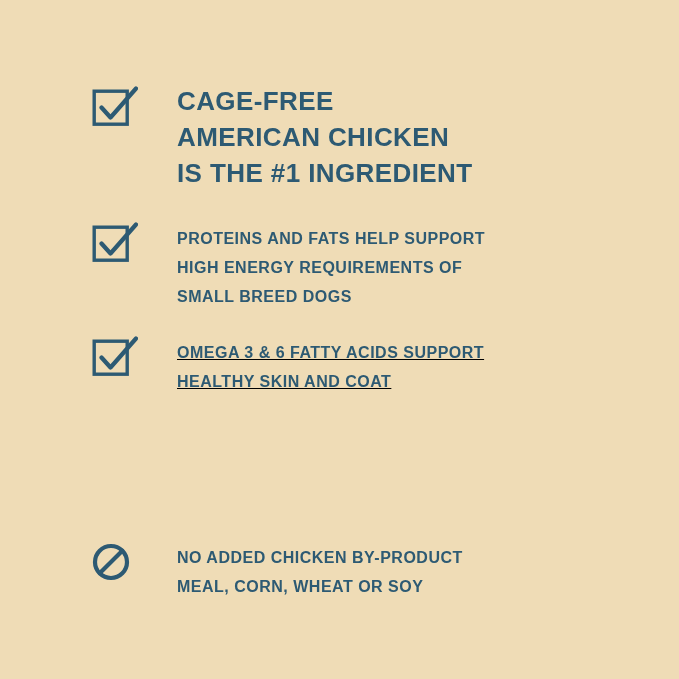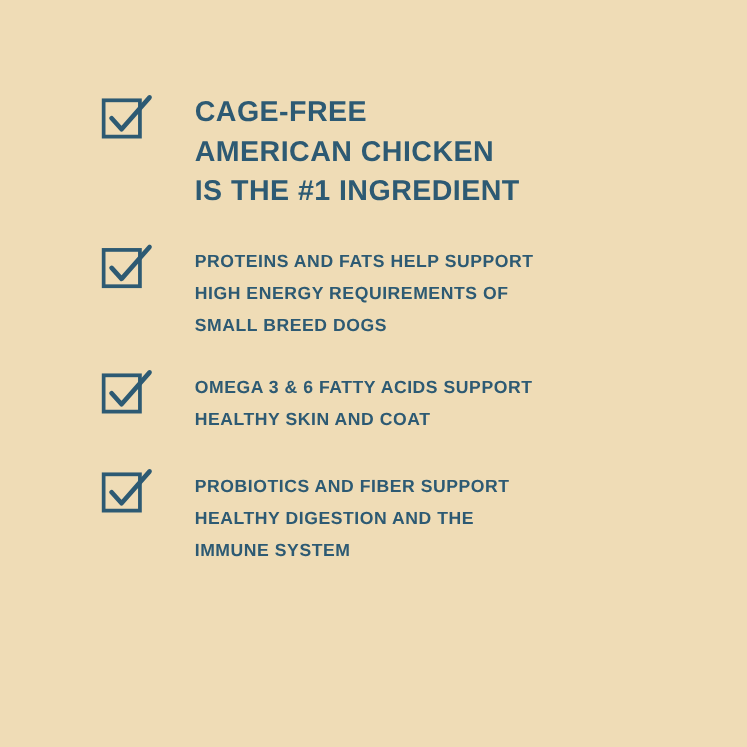--- a/index.html
+++ b/index.html
@@ -37,21 +37,21 @@
   .benefit-row {
     position: absolute;
     left: 92px;
     display: flex;
     align-items: flex-start;
     width: 560px;
   }
 
   .row-1 { top: 86px; }
   .row-2 { top: 222px; }
-  .row-3 { top: 336px; }
+  .row-3 { top: 336px; text-decoration: underline; }
   .row-4 { top: 426px; }
   .row-5 { top: 541px; }
 
   .icon-slot {
     flex: 0 0 auto;
     width: 46px;
     height: 44px;
     position: relative;
     margin-right: 39px;
   }
@@ -120,27 +120,26 @@
       <span class="icon-slot">
         <svg width="46" height="44" viewBox="0 0 46 44" aria-hidden="true">
           <rect x="2.2" y="5.2" width="33" height="33" fill="none" stroke="#2d5a73" stroke-width="3.4"></rect>
           <path d="M 9.5 21.5 L 18.5 31.5 L 44 2.5" fill="none" stroke="#2d5a73" stroke-width="4.2" stroke-linecap="round" stroke-linejoin="round"></path>
         </svg>
       </span>
       <span class="benefit-text body">OMEGA 3 &amp; 6 FATTY ACIDS SUPPORT
 HEALTHY SKIN AND COAT</span>
     </li>
 
-    <li class="benefit-row row-4">
+
+    <li class="benefit-row row-5">
       <span class="icon-slot">
         <svg width="46" height="44" viewBox="0 0 46 44" aria-hidden="true">
-          <rect x="2.2" y="5.2" width="33" height="33" fill="none" stroke="#2d5a73" stroke-width="3.4"></rect>
-          <path d="M 9.5 21.5 L 18.5 31.5 L 44 2.5" fill="none" stroke="#2d5a73" stroke-width="4.2" stroke-linecap="round" stroke-linejoin="round"></path>
+          <circle cx="19" cy="21" r="16" fill="none" stroke="#2d5a73" stroke-width="4.2"></circle>
+          <line x1="30.3" y1="9.7" x2="7.7" y2="32.3" stroke="#2d5a73" stroke-width="4.2" stroke-linecap="round"></line>
         </svg>
       </span>
-      <span class="benefit-text body">PROBIOTICS AND FIBER SUPPORT
-HEALTHY DIGESTION AND THE
-IMMUNE SYSTEM</span>
+      <span class="benefit-text body">NO ADDED CHICKEN BY-PRODUCT
+MEAL, CORN, WHEAT OR SOY</span>
     </li>
-
 
   </ul>
 </div>
 
 </body></html>

